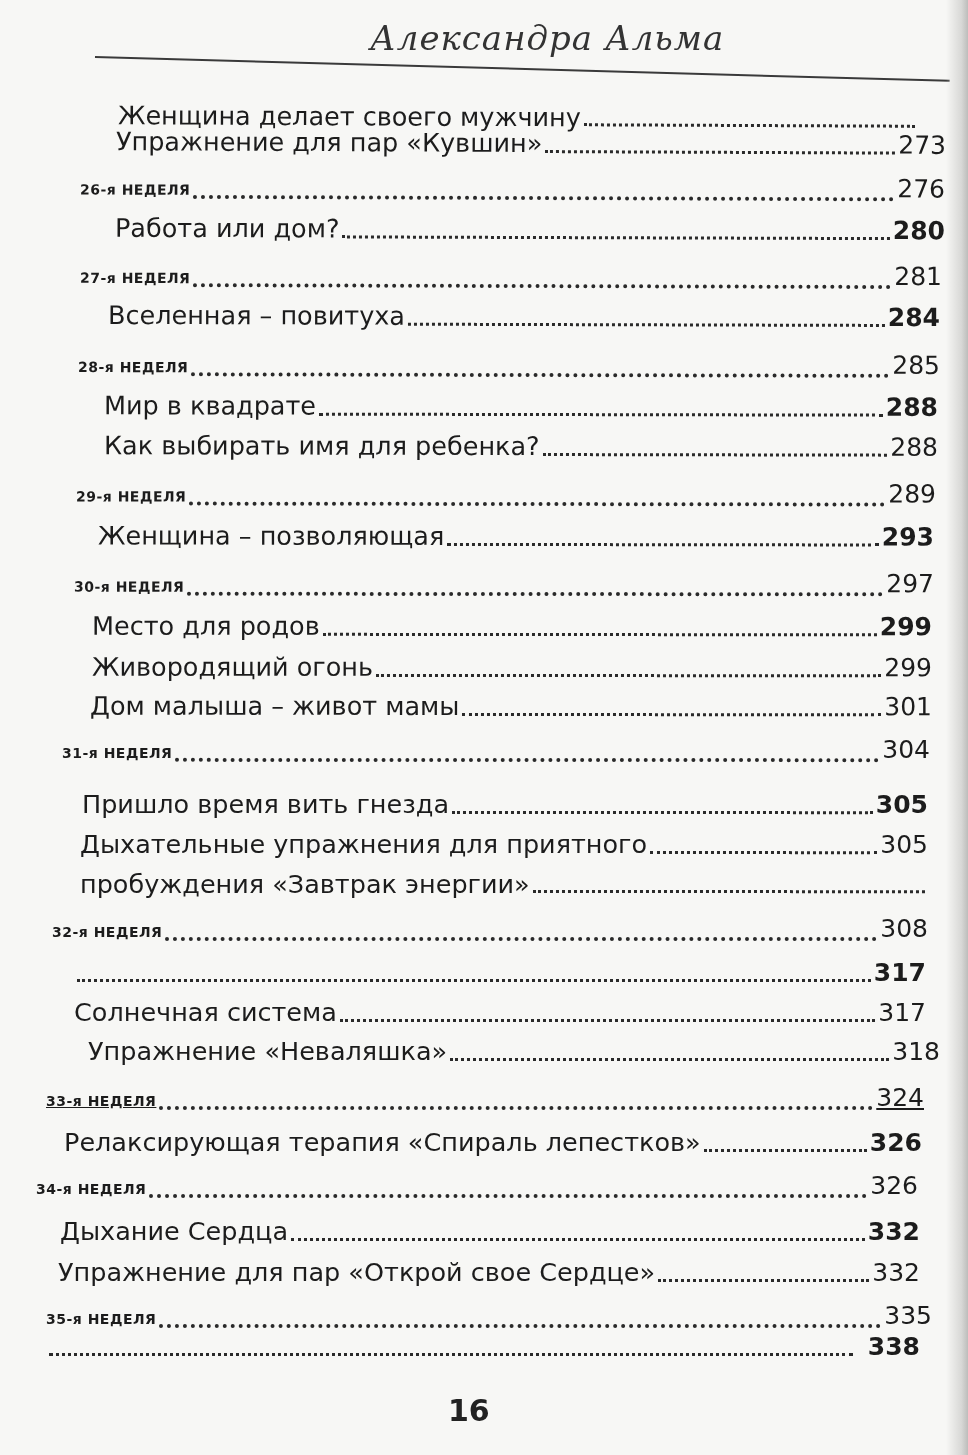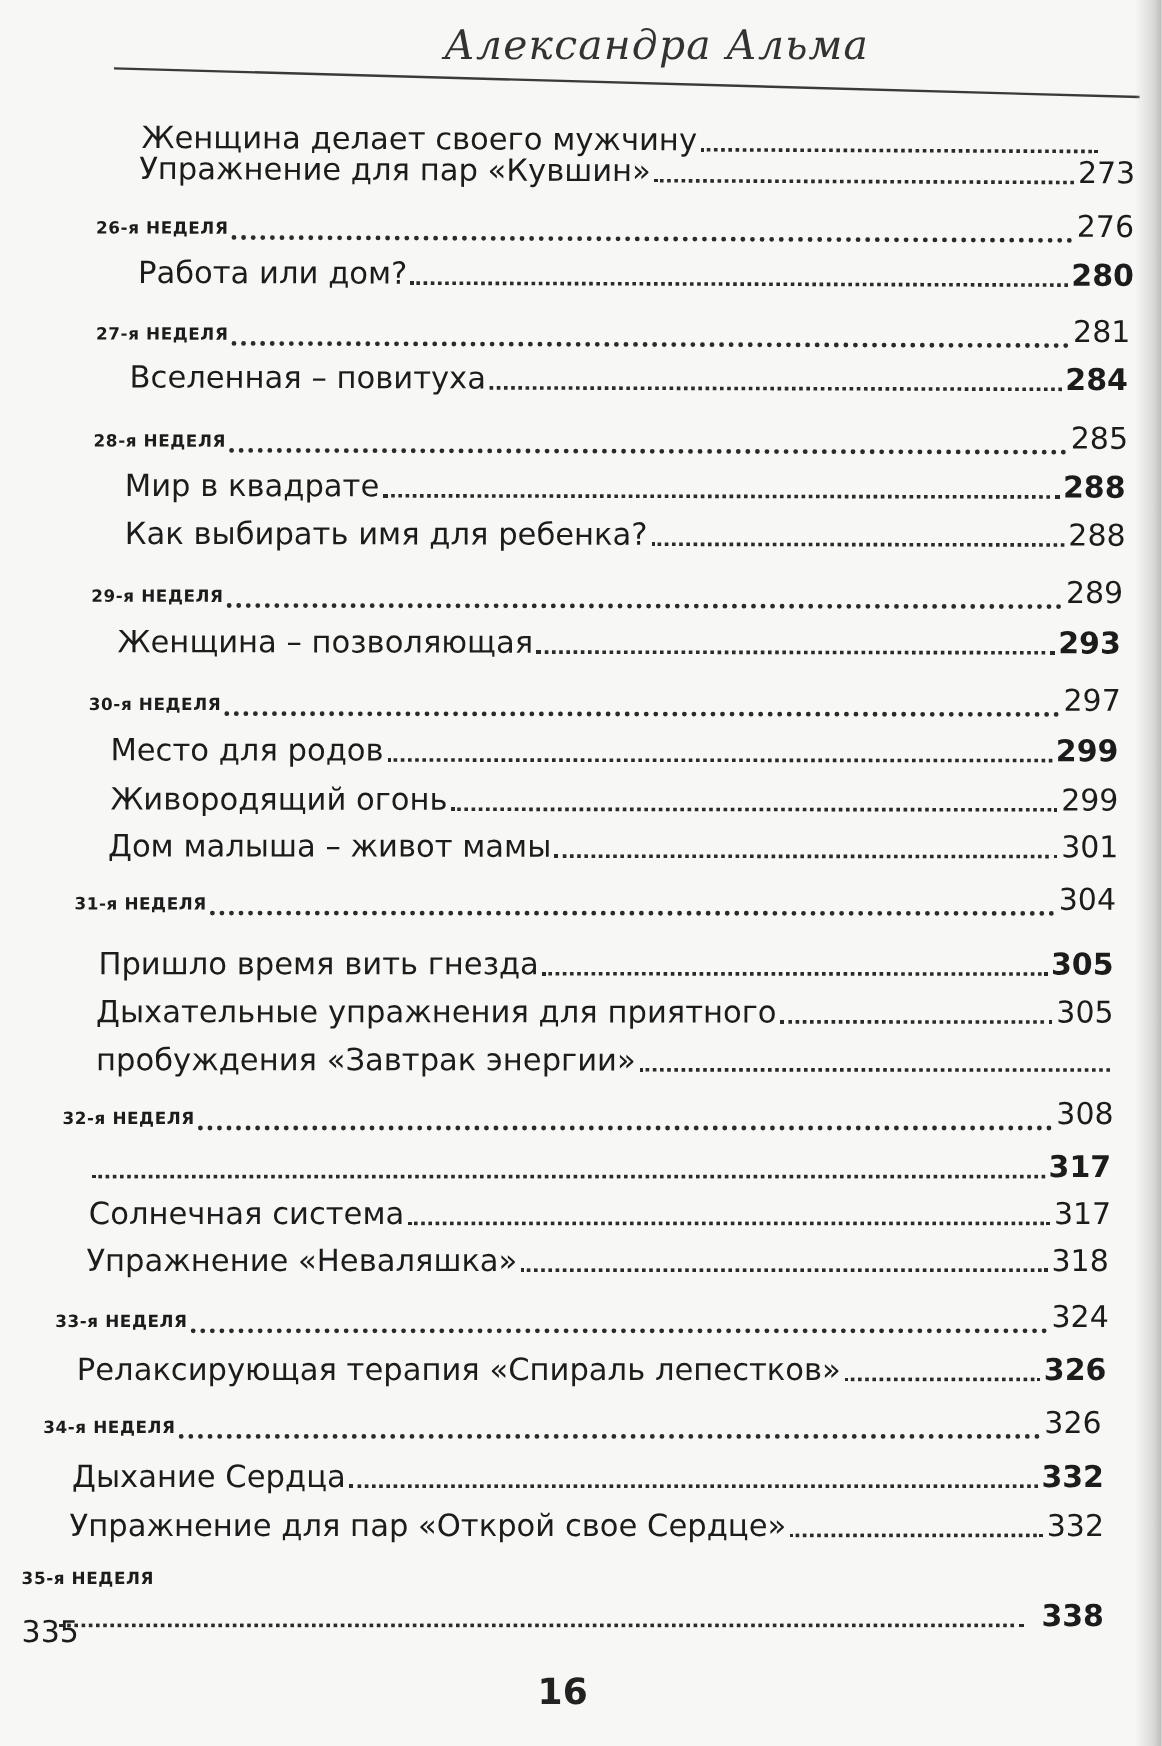--- a/index.html
+++ b/index.html
@@ -150,26 +150,26 @@
       </div>
       <div class="row" style="left: 74px; top: 957px; width: 852px; transform: rotate(0deg);">
         <span class="dots"></span>
         <span class="num bold">317</span>
       </div>
       <div class="row" style="left: 74px; top: 996px; width: 852px; transform: rotate(0deg);">
         <span class="label">Солнечная система</span>
         <span class="dots"></span>
         <span class="num">317</span>
       </div>
-      <div class="row" style="left: 72px; top: 1035px; width: 852px; transform: rotate(0deg); justify-content: space-between;">
+      <div class="row" style="left: 88px; top: 1035px; width: 852px; transform: rotate(0deg); justify-content: space-between;">
         <span class="label">Упражнение «Неваляшка»</span>
         <span class="dots"></span>
         <span class="num">318</span>
       </div>
-      <div class="row heading" style="left: 46px; top: 1082px; width: 878px; transform: rotate(0deg);">
+      <div class="row heading" style="left: 46px; top: 1082px; width: 878px; transform: rotate(0deg); text-decoration: underline;">
         <span class="label">33-я НЕДЕЛЯ</span>
         <span class="dots"></span>
         <span class="num">324</span>
       </div>
       <div class="row" style="left: 64px; top: 1126px; width: 858px; transform: rotate(0deg);">
         <span class="label">Релаксирующая терапия «Спираль лепестков»</span>
         <span class="dots"></span>
         <span class="num bold">326</span>
       </div>
       <div class="row heading" style="left: 36px; top: 1170px; width: 882px; transform: rotate(0deg);">
@@ -180,21 +180,21 @@
       <div class="row" style="left: 60px; top: 1215px; width: 860px; transform: rotate(0deg);">
         <span class="label">Дыхание Сердца</span>
         <span class="dots"></span>
         <span class="num bold">332</span>
       </div>
       <div class="row" style="left: 58px; top: 1256px; width: 862px; transform: rotate(0deg);">
         <span class="label">Упражнение для пар «Открой свое Сердце»</span>
         <span class="dots"></span>
         <span class="num">332</span>
       </div>
-      <div class="row heading" style="left: 18px; top: 1300px; width: 886px; transform: rotate(0deg); flex-direction: column;">
+      <div class="row heading" style="left: 46px; top: 1300px; width: 886px; transform: rotate(0deg);">
         <span class="label">35-я НЕДЕЛЯ</span>
         <span class="dots"></span>
         <span class="num">335</span>
       </div>
       <div class="row" style="left: 34px; top: 1331px; width: 886px; transform: rotate(0deg); gap: 12px;">
         <span class="label"></span>
         <span class="dots"></span>
         <span class="num bold">338</span>
       </div>
     </div>

